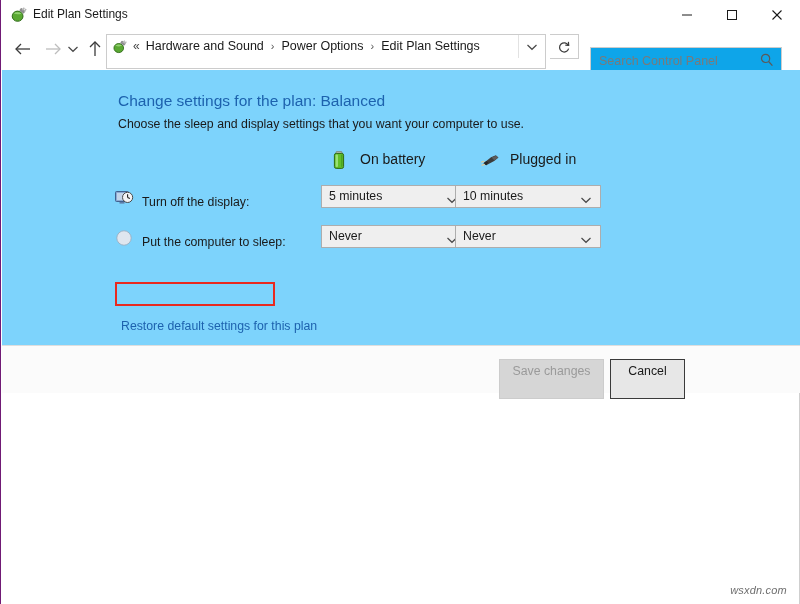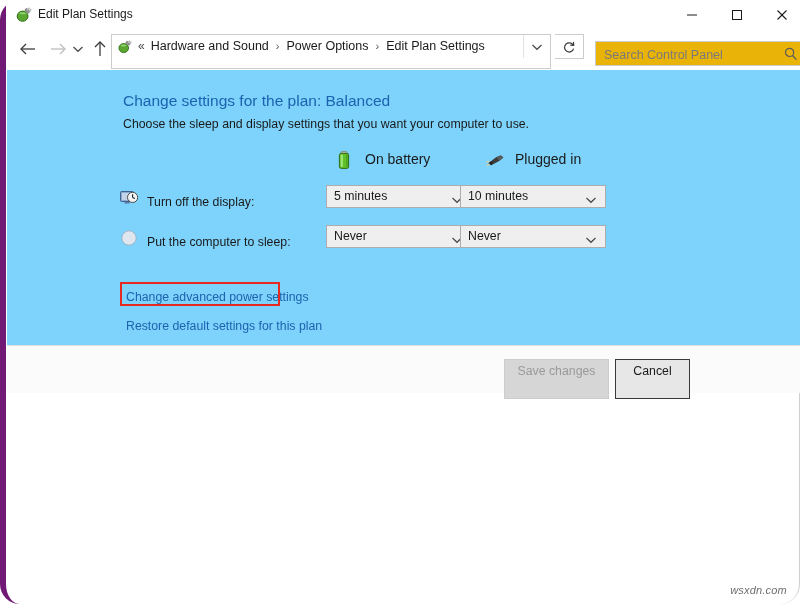--- a/index.html
+++ b/index.html
@@ -18,23 +18,22 @@
   }
 
   
   #window {
     position: absolute;
     left: 0; top: 0;
     width: 800px;
     height: 604px;
     background: #ffffff;
     box-sizing: border-box;
-    border-left: 6px solid #701a75;
+    border-left: 1px solid #701a75;
     border-right: 1px solid #cfcfcf;
-    border-radius: 20px;
   }
 
   
   #titlebar {
     position: absolute;
     left: 0; top: 0;
     width: 800px;
     height: 29px;
     background: #ffffff;
   }
@@ -130,26 +129,26 @@
     box-sizing: border-box;
     border: 1px solid #cccccc;
     border-left: none;
     background: #ffffff;
     cursor: default;
   }
   #refresh-btn svg { position: absolute; left: 50%; top: 50%; transform: translate(-50%, -50%); }
 
   #searchbox {
     position: absolute;
-    left: 589px; top: 12px;
-    width: 211px;
+    left: 589px; top: 18px;
+    width: 192px;
     height: 25px;
     box-sizing: border-box;
     border: 1px solid #cccccc;
-    background: #eab308;
+    background: #0ea5e9;
   }
   #search-input {
     position: absolute;
     left: 6px; top: 0;
     width: 165px;
     height: 23px;
     border: none;
     outline: none;
     background: transparent;
     font-family: "Liberation Sans", sans-serif;
@@ -515,21 +514,20 @@
       <div class="combo c2">
         <span class="combo-text">Never</span>
         <span class="combo-arrow">
           <svg width="12" height="8" viewBox="0 0 12 8">
             <polyline points="1.5,2 6,6.3 10.5,2" fill="none" stroke="#4a4a4a" stroke-width="1.2"></polyline>
           </svg>
         </span>
       </div>
     </div>
 
-    <div class="page-link" id="link-advanced">Change advanced power settings</div>
     <div id="highlight-box"></div>
     <div class="page-link" id="link-restore">Restore default settings for this plan</div>
   </div>
 
   <div id="footer-sep"></div>
   <div id="footer">
     <div class="footbtn" id="btn-save">Save changes</div>
     <div class="footbtn" id="btn-cancel">Cancel</div>
   </div>
 

